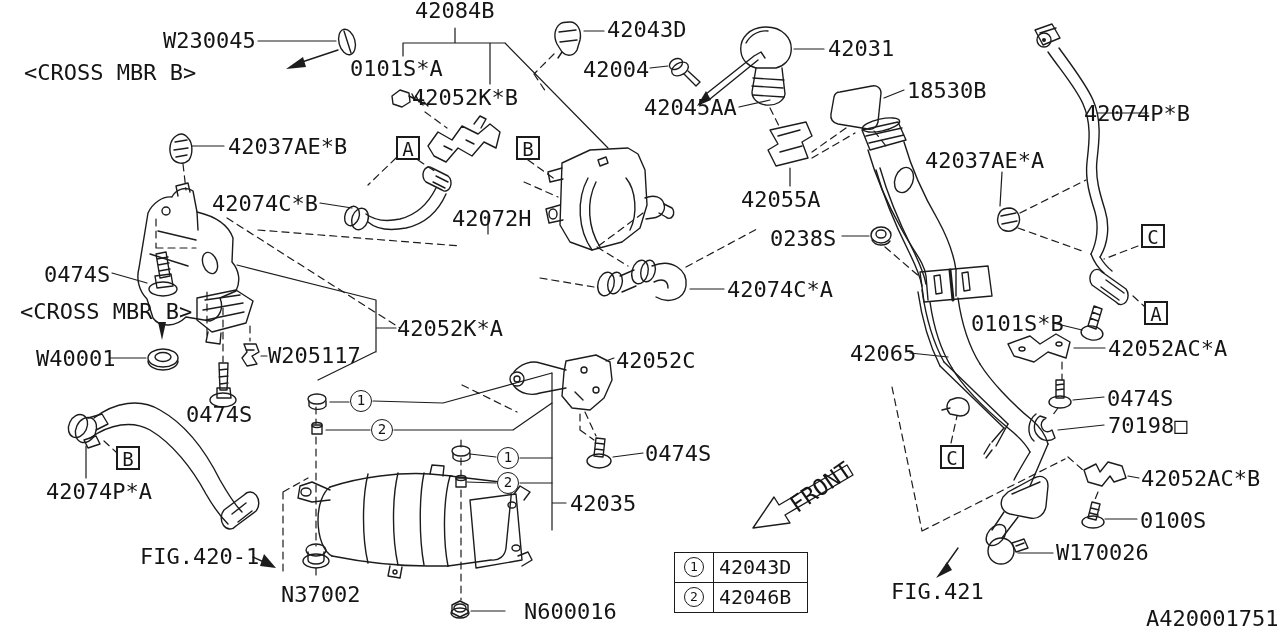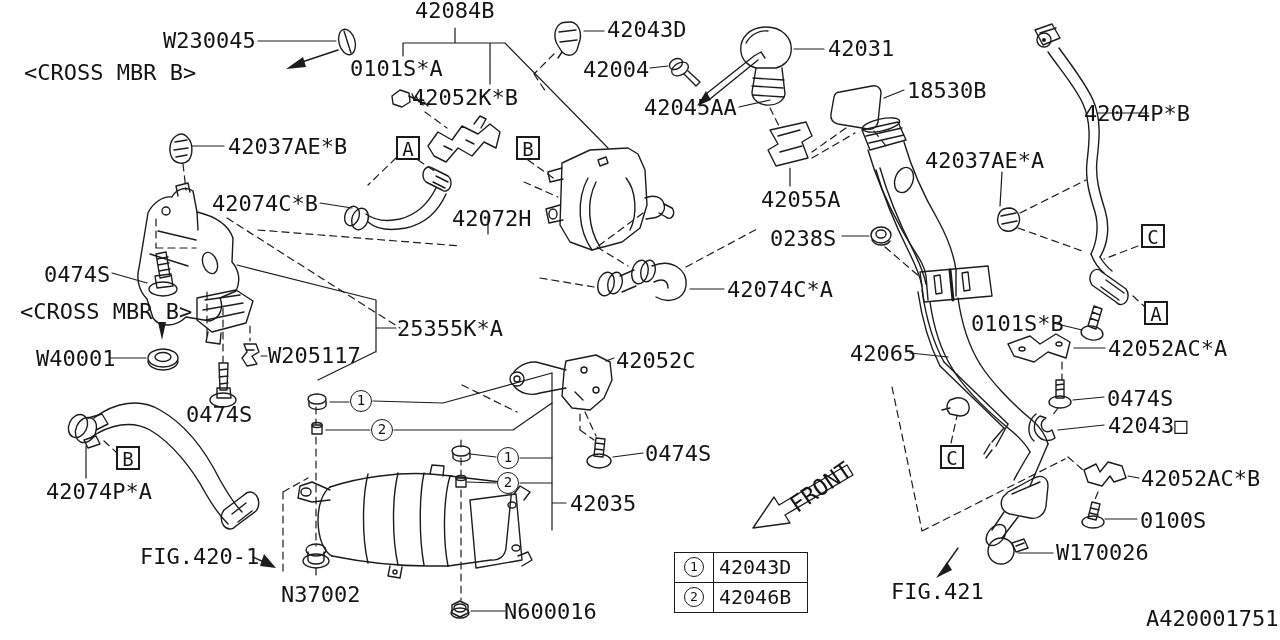--- a/index.html
+++ b/index.html
@@ -377,48 +377,48 @@
 <span class="lbl" style="left:415px;top:0">42084B</span>
 <span class="lbl" style="left:350px;top:58px">0101S*A</span>
 <span class="lbl" style="left:412px;top:87px">42052K*B</span>
 <span class="lbl" style="left:607px;top:19px">42043D</span>
 <span class="lbl" style="left:583px;top:59px">42004</span>
 <span class="lbl" style="left:828px;top:38px">42031</span>
 <span class="lbl" style="left:644px;top:97px">42045AA</span>
 <span class="lbl" style="left:907px;top:80px">18530B</span>
 <span class="lbl" style="left:228px;top:136px">42037AE*B</span>
 <span class="lbl" style="left:1084px;top:103px">42074P*B</span>
-<span class="lbl" style="left:761px;top:189px">42055A</span>
+<span class="lbl" style="left:741px;top:189px">42055A</span>
 <span class="lbl" style="left:925px;top:150px">42037AE*A</span>
 <span class="lbl" style="left:212px;top:193px">42074C*B</span>
 <span class="lbl" style="left:452px;top:208px">42072H</span>
 <span class="lbl" style="left:770px;top:228px">0238S</span>
 <span class="lbl" style="left:44px;top:264px">0474S</span>
 <span class="lbl" style="left:727px;top:279px">42074C*A</span>
 <span class="lbl" style="left:20px;top:301px">&lt;CROSS MBR B&gt;</span>
 <span class="lbl" style="left:971px;top:313px">0101S*B</span>
-<span class="lbl" style="left:397px;top:318px">25355K*A</span>
+<span class="lbl" style="left:397px;top:318px">42052K*A</span>
 <span class="lbl" style="left:36px;top:348px">W40001</span>
 <span class="lbl" style="left:268px;top:345px">W205117</span>
 <span class="lbl" style="left:850px;top:343px">42065</span>
 <span class="lbl" style="left:1108px;top:338px">42052AC*A</span>
 <span class="lbl" style="left:616px;top:350px">42052C</span>
 <span class="lbl" style="left:186px;top:404px">0474S</span>
 <span class="lbl" style="left:1107px;top:388px">0474S</span>
-<span class="lbl" style="left:1108px;top:415px">42043□</span>
+<span class="lbl" style="left:1108px;top:415px">70198□</span>
 <span class="lbl" style="left:645px;top:443px">0474S</span>
 <span class="lbl" style="left:1141px;top:468px">42052AC*B</span>
 <span class="lbl" style="left:46px;top:481px">42074P*A</span>
 <span class="lbl" style="left:1140px;top:510px">0100S</span>
 <span class="lbl" style="left:570px;top:493px">42035</span>
 <span class="lbl" style="left:1056px;top:542px">W170026</span>
 <span class="lbl" style="left:140px;top:546px">FIG.420-1</span>
 <span class="lbl" style="left:281px;top:584px">N37002</span>
 <span class="lbl" style="left:891px;top:581px">FIG.421</span>
-<span class="lbl" style="left:504px;top:601px">N600016</span>
+<span class="lbl" style="left:524px;top:601px">N600016</span>
 <span class="lbl" style="left:1146px;top:608px">A420001751</span>
 <span class="lbl rot" style="left:786px;top:498px">FRONT</span>
 
 <span class="boxmark" style="left:396px;top:136px">A</span>
 <span class="boxmark" style="left:516px;top:136px">B</span>
 <span class="boxmark" style="left:1141px;top:224px">C</span>
 <span class="boxmark" style="left:1144px;top:301px">A</span>
 <span class="boxmark" style="left:116px;top:446px">B</span>
 <span class="boxmark" style="left:940px;top:445px">C</span>
 

